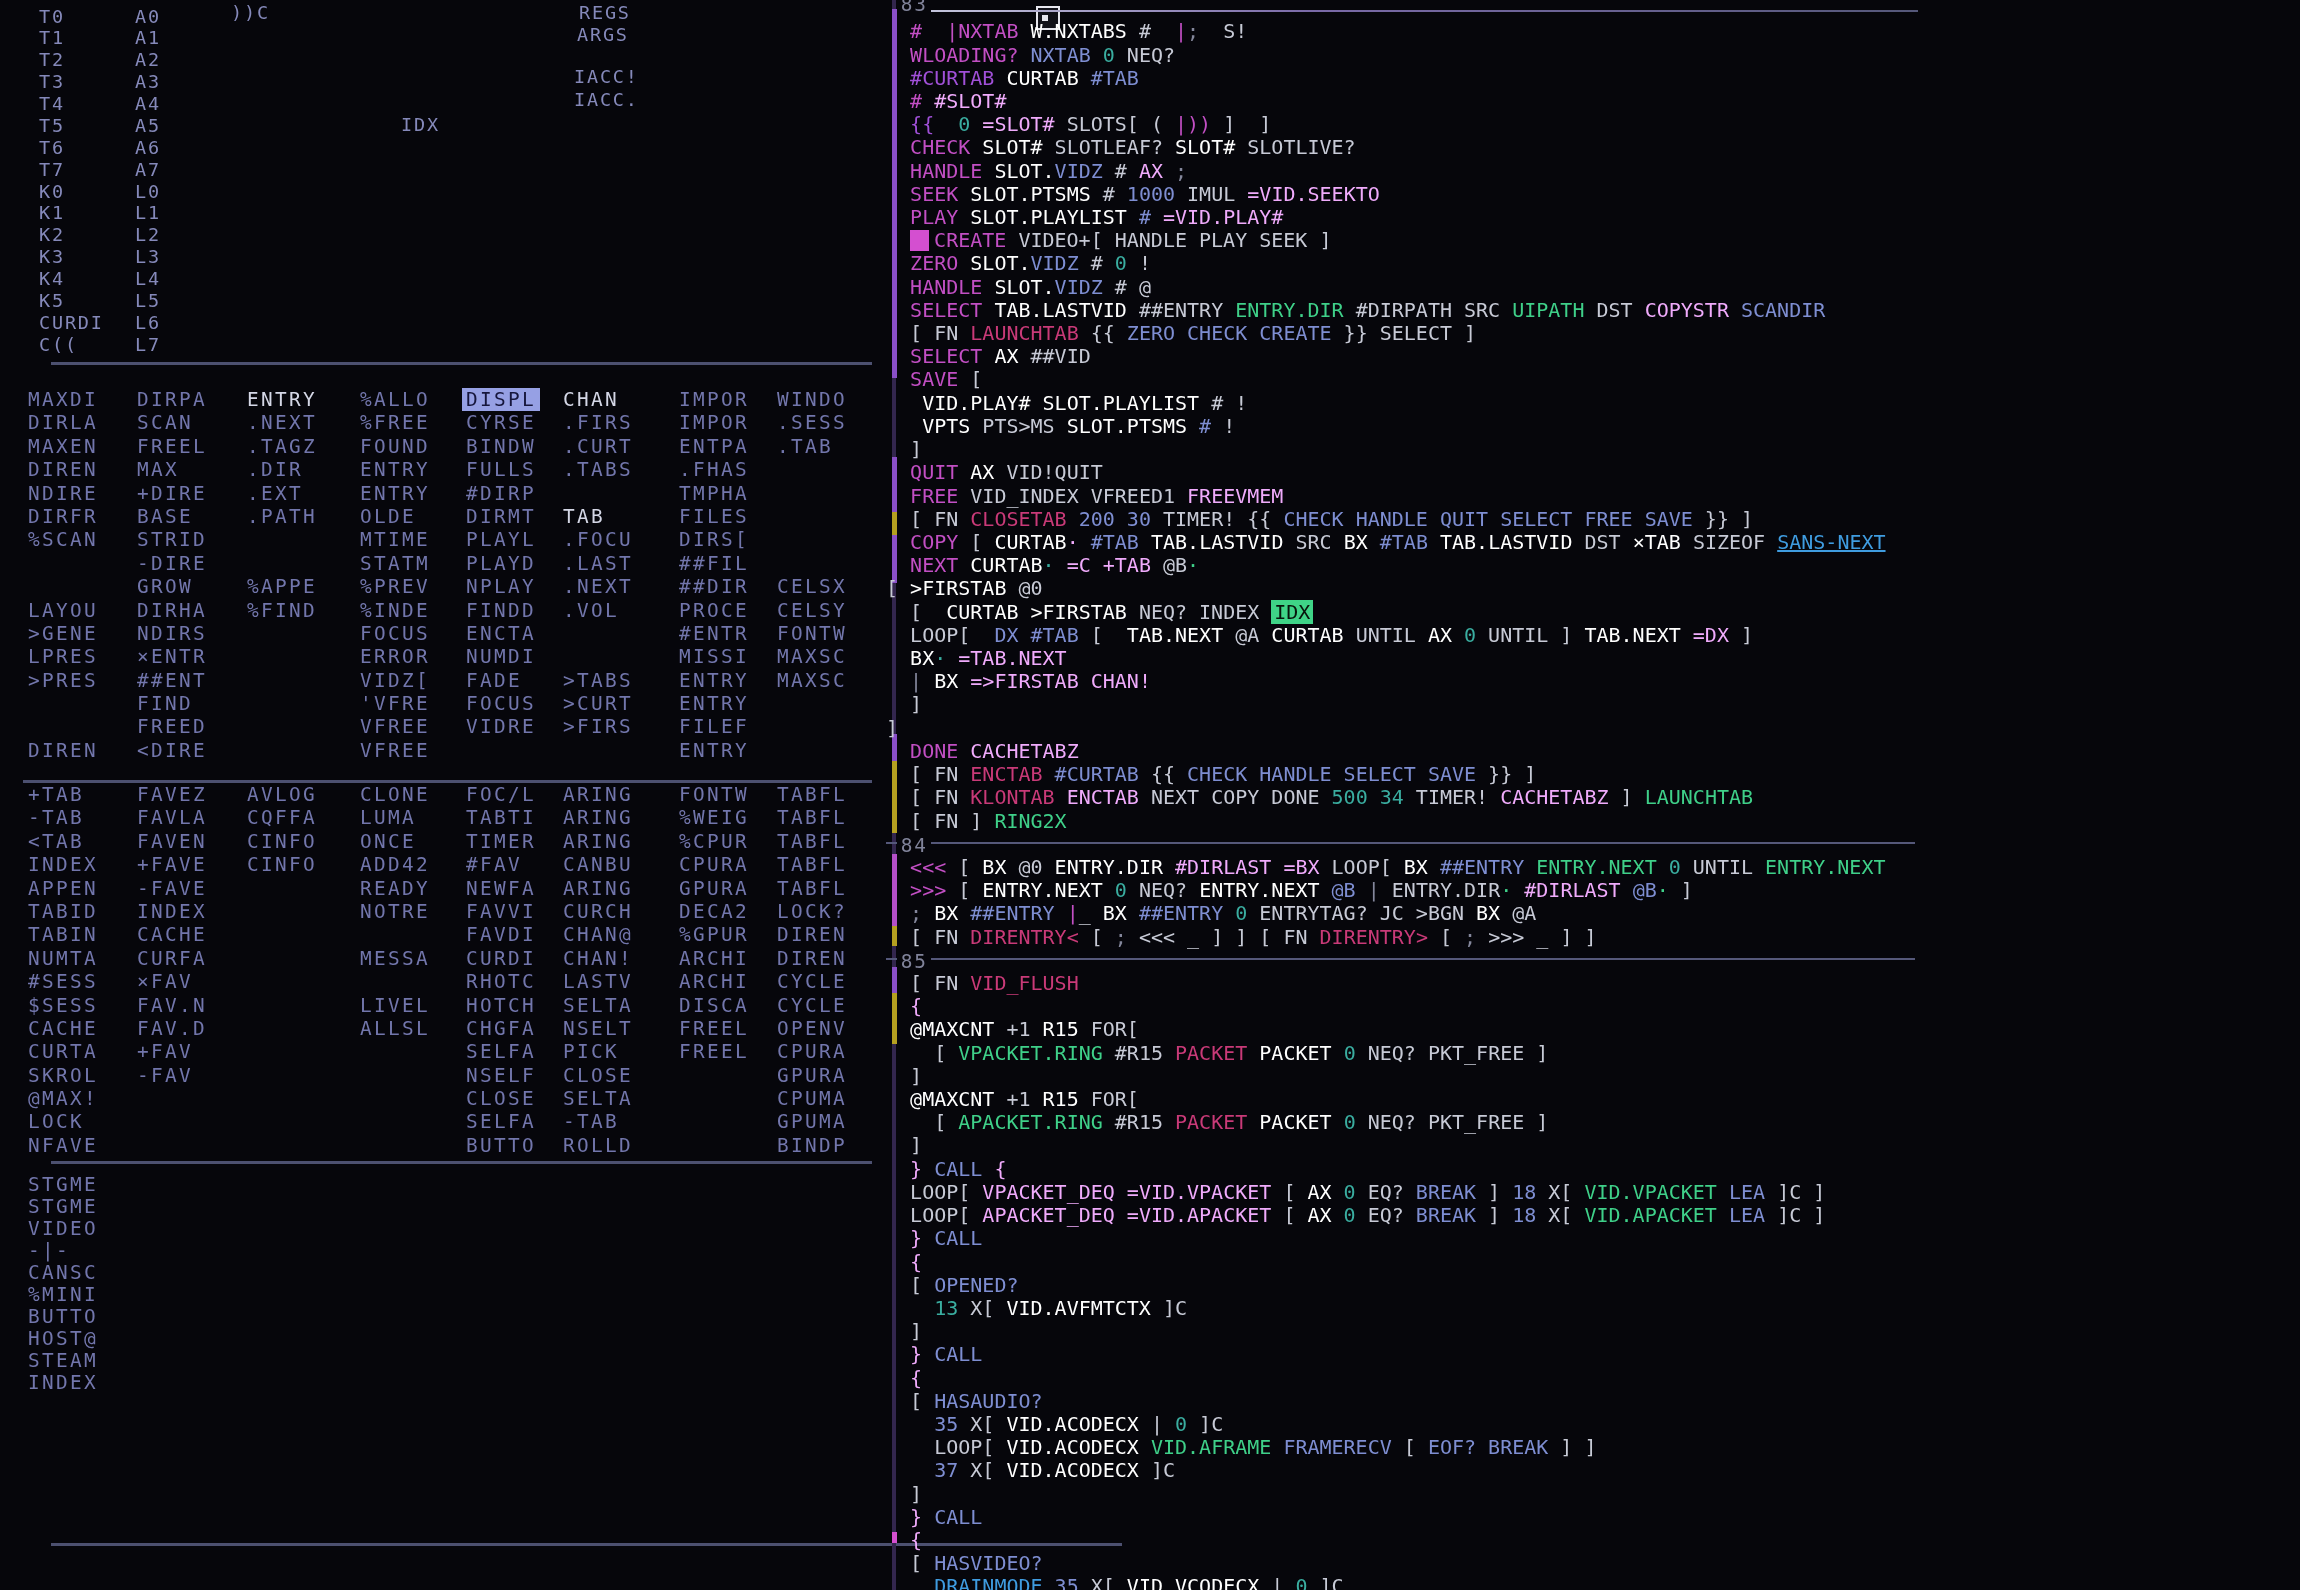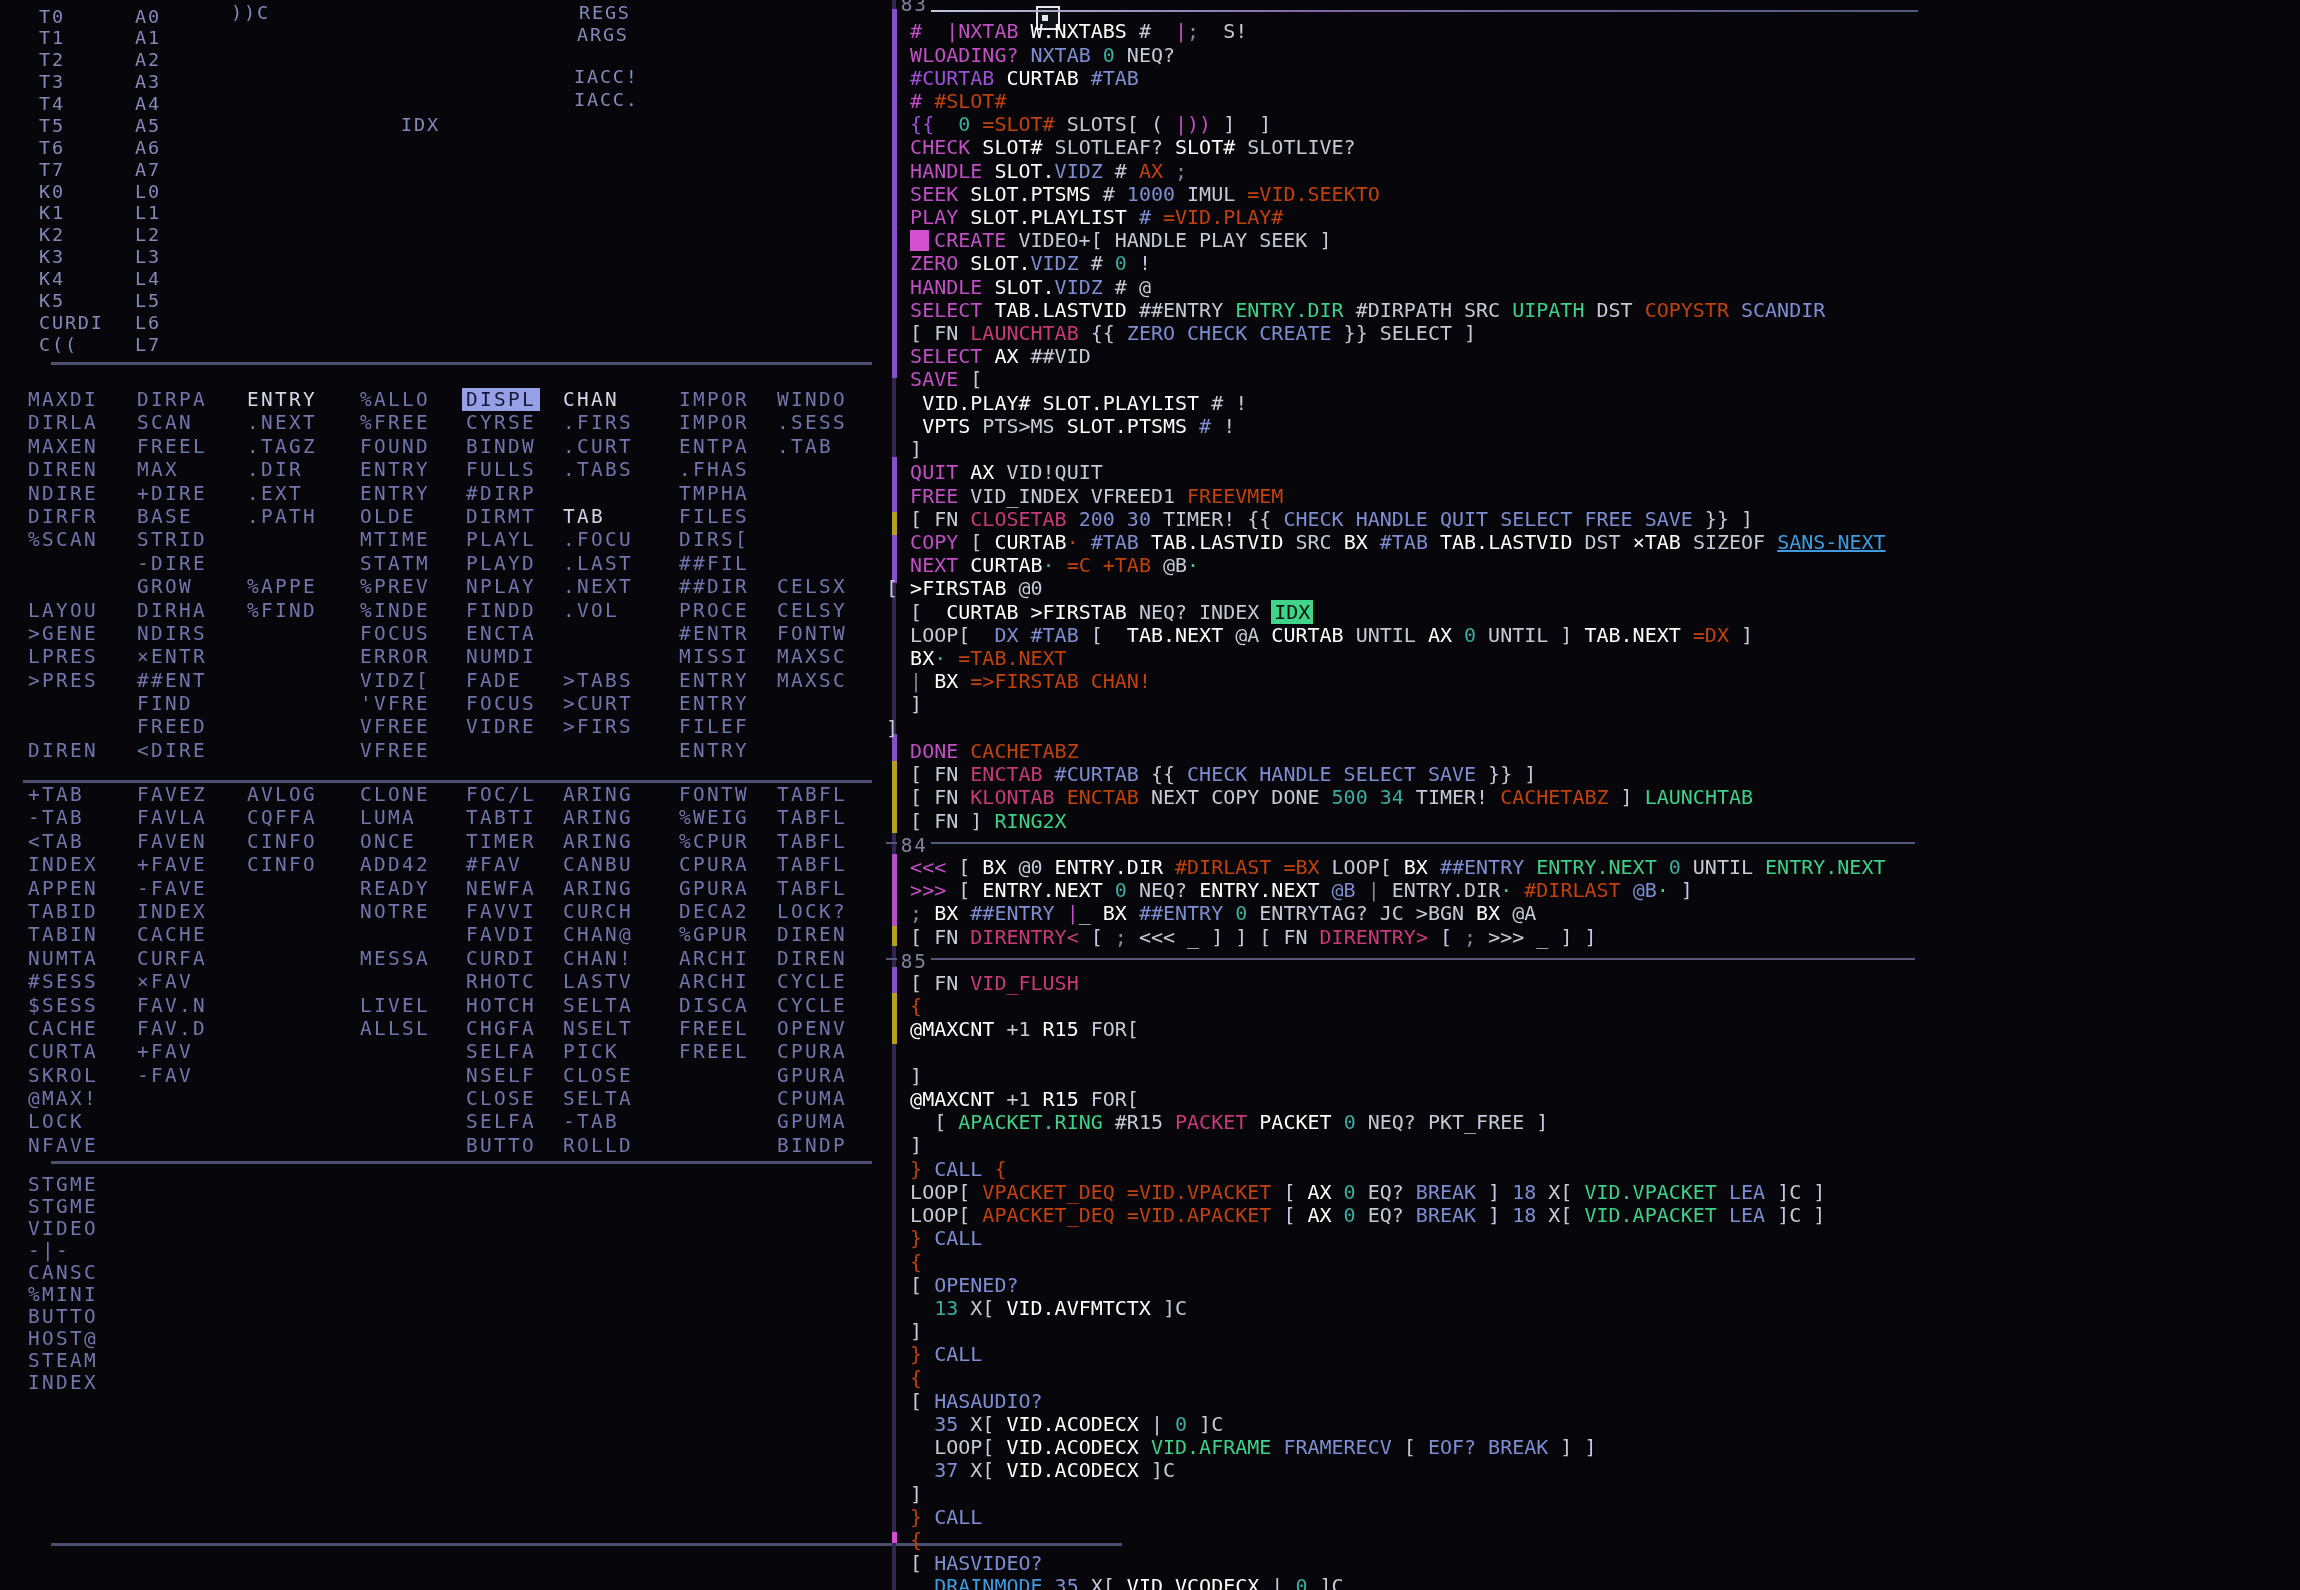--- a/index.html
+++ b/index.html
@@ -14,21 +14,21 @@
   .word.sel{background:#96a0e4;color:#16163c;padding:0 3.7px;margin-left:-3.7px;}
   .b3 .word{height:22px;}
   .hline{position:absolute;height:2.8px;background:#4c5070;}
   
   .vdiv{position:absolute;width:3.7px;background:#33264e;}
   .vseg{position:absolute;width:4.6px;}
   
   #code{position:absolute;left:886px;top:0;width:1415px;height:1590px;overflow:hidden;}
   .line{position:absolute;left:0;font-size:20px;line-height:23px;white-space:pre;color:#c7cad6;}
   .m{color:#c24fc4;} .v{color:#a050d8;} .g{color:#ffffff;} .G{color:#3fd089;}
-  .y{color:#c2410c;} .r{color:#c93a78;} .b{color:#7e8ed2;} .w{color:#c7cad6;}
+  .y{color:#f0abfc;} .r{color:#c93a78;} .b{color:#7e8ed2;} .w{color:#c7cad6;}
   .d{color:#84879c;} .n{color:#3aada0;}
   .B{color:#3f9ce0;text-decoration:underline;}
   .k{background:#3fd487;color:#07150b;padding:0 2.8px;}
   .cur{display:inline-block;width:18.5px;height:21px;background:#d44fd0;margin-right:5.5px;vertical-align:-3.7px;}
   .rule{position:absolute;height:1.8px;background:#55587a;}
   .rule.bright{background:linear-gradient(90deg,#c9cbe0 0%,#7a6aa8 40%,#55587a 100%);}
   .seclbl{position:absolute;color:#80839a;font-size:19.4px;letter-spacing:1.8px;background:#06060b;padding:0 3.7px;}
   
   #winicon{position:absolute;left:1036px;top:5.5px;width:20px;height:20px;border:2.8px solid #e6e6ee;background:#101018;}
   #winicon:after{content:"";position:absolute;left:3.7px;top:7.4px;width:6.5px;height:6.5px;background:#e6e6ee;}
@@ -452,20 +452,21 @@
       <span class="seclbl" style="left: 11px; top: 834px;">84</span>
       <div class="line" style="top: 856px;"><span>  </span><span class="m">&lt;&lt;&lt; </span><span class="w">[ </span><span class="g">BX </span><span class="w">@0 </span><span class="g">ENTRY.DIR </span><span class="y">#DIRLAST =BX </span><span class="w">LOOP[ </span><span class="g">BX </span><span class="b">##ENTRY </span><span class="G">ENTRY.NEXT </span><span class="n">0 </span><span class="w">UNTIL </span><span class="G">ENTRY.NEXT</span></div>
       <div class="line" style="top: 879px;"><span>  </span><span class="m">&gt;&gt;&gt; </span><span class="w">[ </span><span class="g">ENTRY.NEXT </span><span class="n">0 </span><span class="w">NEQ? </span><span class="g">ENTRY.NEXT </span><span class="b">@B </span><span class="d">| </span><span class="w">ENTRY.DIR</span><span class="G">· </span><span class="y">#DIRLAST </span><span class="b">@B</span><span class="G">· </span><span class="w">]</span></div>
       <div class="line" style="top: 902px;"><span>  </span><span class="d">; </span><span class="g">BX </span><span class="b">##ENTRY </span><span class="m">|</span><span class="w">_ </span><span class="g">BX </span><span class="b">##ENTRY </span><span class="n">0 </span><span class="w">ENTRYTAG? JC &gt;BGN </span><span class="g">BX </span><span class="w">@A</span></div>
       <div class="line" style="top: 926px;"><span>  </span><span class="w">[ FN </span><span class="r">DIRENTRY&lt; </span><span class="w">[ </span><span class="d">; </span><span class="w">&lt;&lt;&lt; _ ] ] [ FN </span><span class="r">DIRENTRY&gt; </span><span class="w">[ </span><span class="d">; </span><span class="w">&gt;&gt;&gt; _ ] ]</span></div>
       <div class="rule" style="left: -23px; top: 958px; width: 1052px;"></div>
       <span class="seclbl" style="left: 11px; top: 950px;">85</span>
       <div class="line" style="top: 972px;"><span>  </span><span class="w">[ FN </span><span class="r">VID_FLUSH</span></div>
       <div class="line" style="top: 995px;"><span>  </span><span class="y">{</span></div>
       <div class="line" style="top: 1018px;"><span>  </span><span class="g">@MAXCNT </span><span class="w">+1 </span><span class="g">R15 </span><span class="w">FOR[</span></div>
+      <div class="line" style="top: 1042px;"><span>    </span><span class="w">[ </span><span class="G">VPACKET.RING </span><span class="w">#R15 </span><span class="r">PACKET </span><span class="g">PACKET </span><span class="n">0 </span><span class="w">NEQ? PKT_FREE ]</span></div>
       <div class="line" style="top: 1065px;"><span>  </span><span class="w">]</span></div>
       <div class="line" style="top: 1088px;"><span>  </span><span class="g">@MAXCNT </span><span class="w">+1 </span><span class="g">R15 </span><span class="w">FOR[</span></div>
       <div class="line" style="top: 1111px;"><span>    </span><span class="w">[ </span><span class="G">APACKET.RING </span><span class="w">#R15 </span><span class="r">PACKET </span><span class="g">PACKET </span><span class="n">0 </span><span class="w">NEQ? PKT_FREE ]</span></div>
       <div class="line" style="top: 1134px;"><span>  </span><span class="w">]</span></div>
       <div class="line" style="top: 1158px;"><span>  </span><span class="y">} </span><span class="b">CALL </span><span class="y">{</span></div>
       <div class="line" style="top: 1181px;"><span>  </span><span class="w">LOOP[ </span><span class="y">VPACKET_DEQ =VID.VPACKET </span><span class="w">[ </span><span class="g">AX </span><span class="n">0 </span><span class="w">EQ? </span><span class="b">BREAK </span><span class="w">] </span><span class="b">18 </span><span class="w">X[ </span><span class="G">VID.VPACKET </span><span class="b">LEA </span><span class="w">]C ]</span></div>
       <div class="line" style="top: 1204px;"><span>  </span><span class="w">LOOP[ </span><span class="y">APACKET_DEQ =VID.APACKET </span><span class="w">[ </span><span class="g">AX </span><span class="n">0 </span><span class="w">EQ? </span><span class="b">BREAK </span><span class="w">] </span><span class="b">18 </span><span class="w">X[ </span><span class="G">VID.APACKET </span><span class="b">LEA </span><span class="w">]C ]</span></div>
       <div class="line" style="top: 1227px;"><span>  </span><span class="y">} </span><span class="b">CALL</span></div>
       <div class="line" style="top: 1251px;"><span>  </span><span class="y">{</span></div>
       <div class="line" style="top: 1274px;"><span>  </span><span class="w">[ </span><span class="b">OPENED?</span></div>

